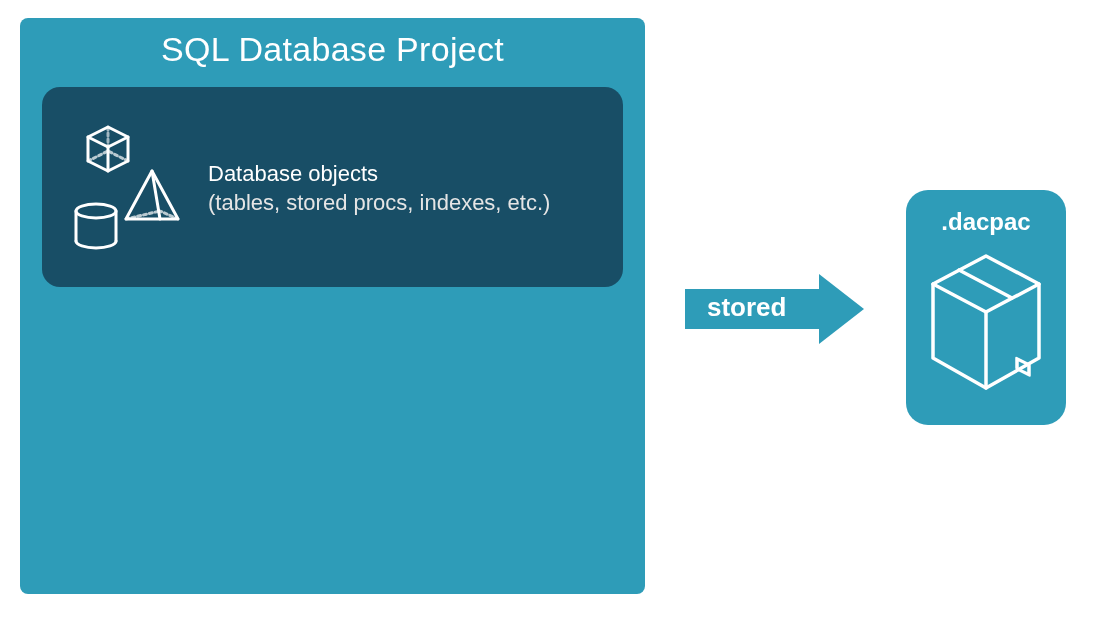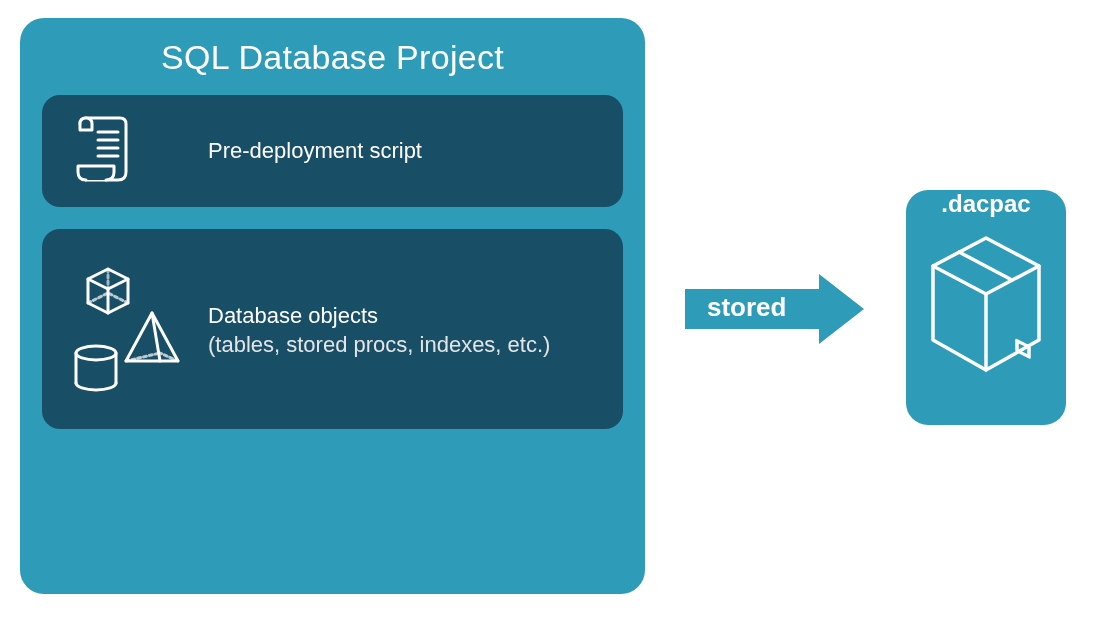--- a/index.html
+++ b/index.html
@@ -11,22 +11,22 @@
     position: relative;
     overflow: hidden;
   }
   .project-panel {
     position: absolute;
     left: 20px;
     top: 18px;
     width: 625px;
     height: 576px;
     background: #2E9CB8;
-    border-radius: 24px;
-    padding: 20px 22px 22px 22px;
+    border-radius: 8px;
+    padding: 12px 22px 22px 22px;
   }
   .project-title {
     color: #ffffff;
     font-size: 34px;
     font-weight: 400;
     text-align: center;
     margin-bottom: 18px;
     letter-spacing: 0.3px;
   }
   .item-box {
@@ -96,51 +96,36 @@
     position: absolute;
     left: 906px;
     top: 190px;
     width: 160px;
     height: 235px;
     background: #2E9CB8;
     border-radius: 22px;
     display: flex;
     flex-direction: column;
     align-items: center;
+    padding-top: 18px;
   }
   .output-label {
     color: #ffffff;
     font-size: 24px;
     font-weight: 700;
     margin-bottom: 12px;
   }
   svg { display:block; }
 </style>
 </head>
 <body>
 
 <div class="project-panel">
   <div class="project-title">SQL Database Project</div>
 
-  <div class="item-box item-small">
-    <div class="icon-slot">
-      <svg width="64" height="70" viewBox="0 0 64 70">
-        <g fill="none" stroke="#ffffff" stroke-width="3" stroke-linecap="round" stroke-linejoin="round">
-          <path d="M12 8 Q12 2 18 2 L52 2 Q58 2 58 8 L58 56 Q58 64 50 64 L18 64"></path>
-          <path d="M18 2 Q24 2 24 8 L24 14 L12 14 L12 8 Q12 2 18 2 Z" fill="#184E66"></path>
-          <path d="M18 64 Q10 64 10 56 L10 50 L46 50 L46 56 Q46 64 38 64" fill="#184E66"></path>
-          <line x1="30" y1="16" x2="50" y2="16"></line>
-          <line x1="30" y1="24" x2="50" y2="24"></line>
-          <line x1="30" y1="32" x2="50" y2="32"></line>
-          <line x1="30" y1="40" x2="50" y2="40"></line>
-        </g>
-      </svg>
-    </div>
-    <div class="item-label">Pre-deployment script</div>
-  </div>
 
   <div class="item-box item-large">
     <div class="icon-slot">
       <svg width="140" height="140" viewBox="0 0 140 140">
         <g fill="none" stroke="#ffffff" stroke-width="3" stroke-linecap="round" stroke-linejoin="round">
 
           <g transform="translate(18,8)">
             <polygon points="22,2 42,12 42,36 22,46 2,36 2,12"></polygon>
             <polyline points="2,12 22,22 42,12"></polyline>
             <line x1="22" y1="22" x2="22" y2="46"></line>

